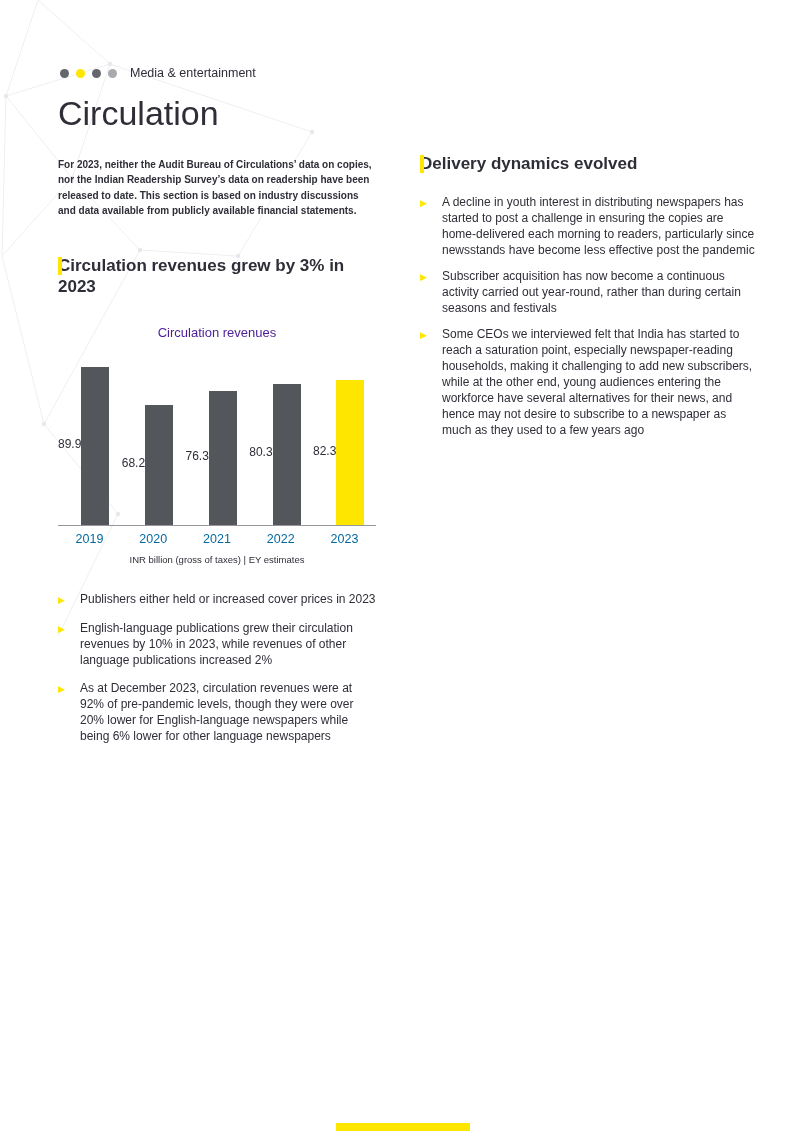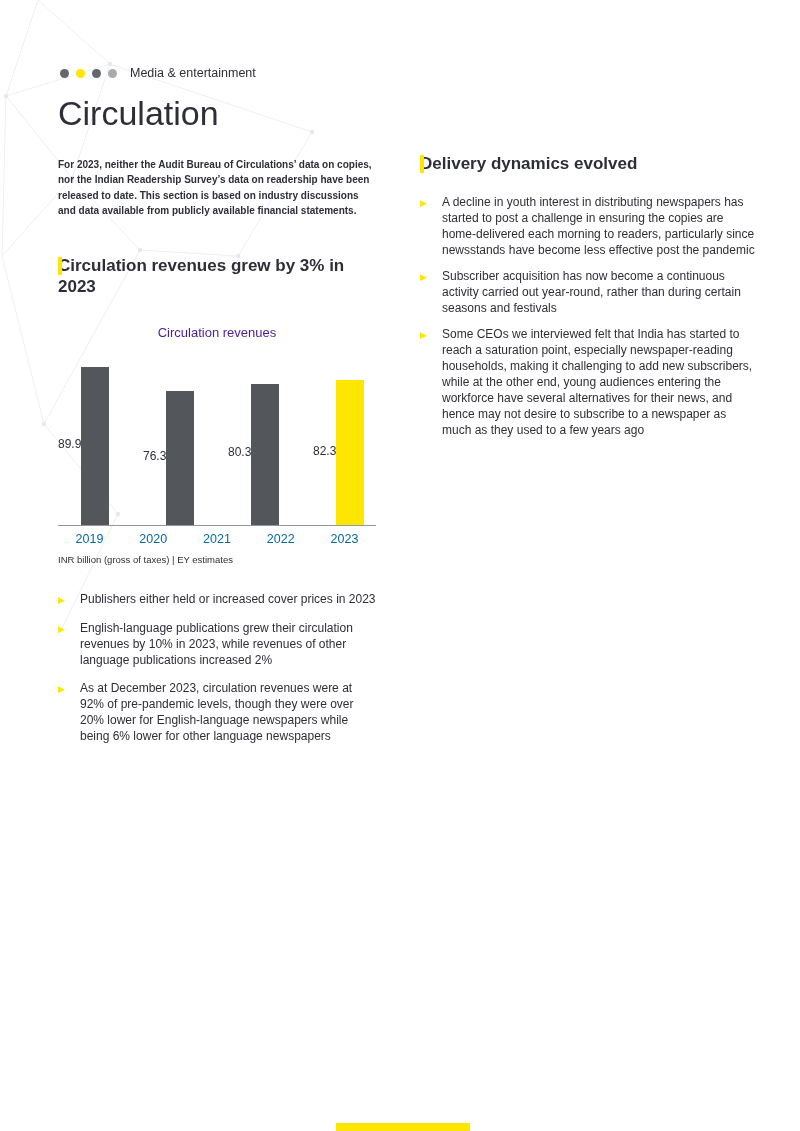--- a/index.html
+++ b/index.html
@@ -37,21 +37,21 @@
   .chart-title { text-align:center; font-size:13px; color:#4c1d95; }
   .chart-plot {
     display:flex; justify-content:space-between; align-items:flex-end;
     height:186px; border-bottom:1px solid #95969b;
   }
   .bar-col { display:flex; flex-direction:row; align-items:center; width:63px; }
   .bar-value { font-size:12px; color:#2e2e38; margin-bottom:4px; }
   .bar { width:28px; }
   .chart-xlabels { display:flex; justify-content:space-between; margin-top:6px; }
   .bar-xlabel { width:63px; text-align:center; font-size:12.5px; color:#0369a1; }
-  .chart-footnote { margin-top:8px; font-size:9.5px; color:#2e2e38; }
+  .chart-footnote { margin-top:8px; font-size:9.5px; color:#2e2e38;text-align:center; }
 
   .bullets { margin-top:26px; }
   .right-col .bullets { margin-top:20px; }
   .bullet { display:flex; margin-bottom:12px; }
   .right-col .bullet { margin-bottom:10px; }
   .arrow { flex:0 0 22px; color:#ffe600; font-size:9px; line-height:16px; padding-top:1px; }
   .bullet-text { flex:1; font-size:12px; line-height:16px; color:#2e2e38; }
 
   .footer-accent { position:absolute; left:336px; bottom:0; width:134px; height:8px; background:#ffe600; }
 </style>
@@ -111,20 +111,24 @@
     </div>
 
     <div class="chart">
       <div class="chart-title">Circulation revenues</div>
       <div class="chart-plot">
           <div class="bar-col">
             <div class="bar-value">89.9</div>
             <div class="bar" style="height: 158.224px; background: rgb(83, 86, 90);"></div>
           </div>
           <div class="bar-col">
+            <div class="bar-value">68.2</div>
+            <div class="bar" style="height: 120.032px; background: rgb(83, 86, 90);"></div>
+          </div>
+          <div class="bar-col">
             <div class="bar-value">76.3</div>
             <div class="bar" style="height: 134.288px; background: rgb(83, 86, 90);"></div>
           </div>
           <div class="bar-col">
             <div class="bar-value">80.3</div>
             <div class="bar" style="height: 141.328px; background: rgb(83, 86, 90);"></div>
           </div>
           <div class="bar-col">
             <div class="bar-value">82.3</div>
             <div class="bar" style="height: 144.848px; background: rgb(255, 230, 0);"></div>

